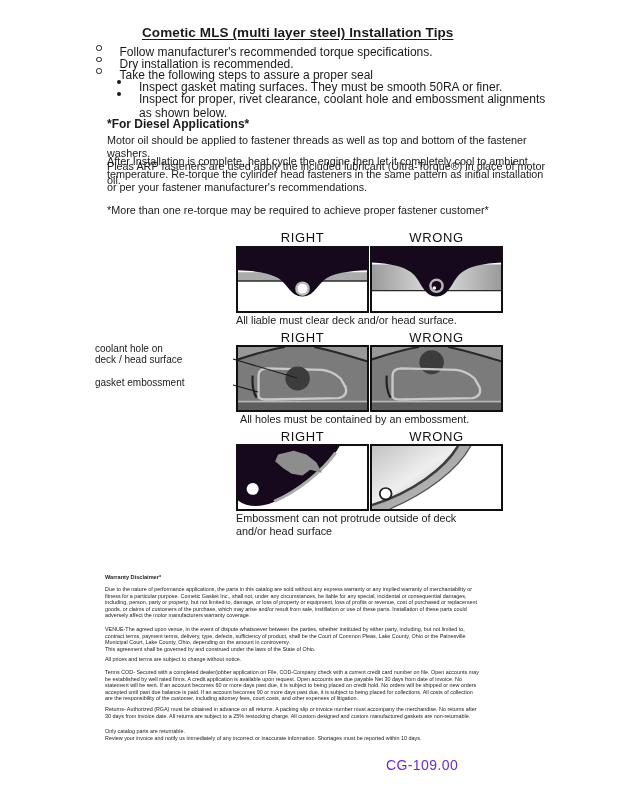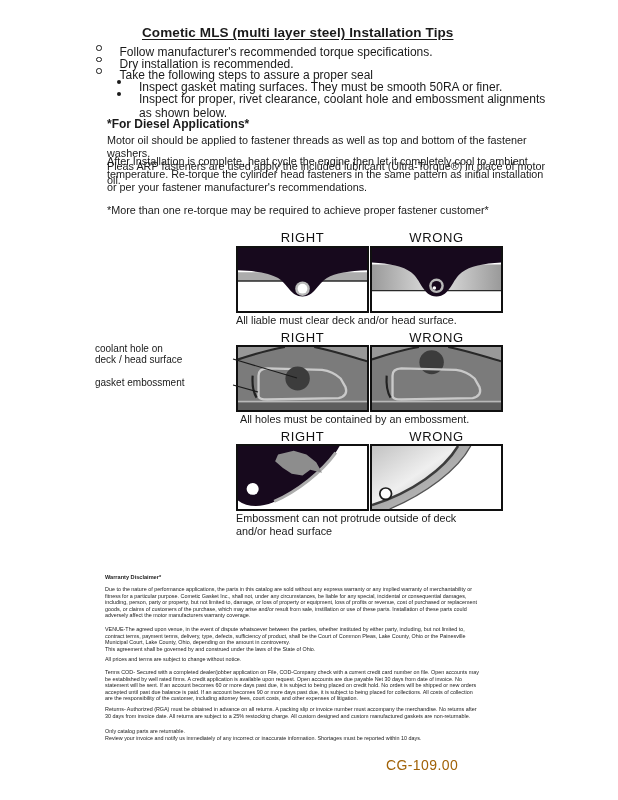--- a/index.html
+++ b/index.html
@@ -20,21 +20,21 @@
   .bullet-f{width:4px;height:4px;background:#1a1a1a;border-radius:50%;flex:0 0 auto;}
   .h2{font-size:12px;font-weight:bold;}
   .body-p{font-size:10.8px;line-height:13.2px;margin:0;}
   .fig-label{width:133px;text-align:center;font-size:13px;letter-spacing:0.6px;color:#111;}
   .fig-box{box-sizing:border-box;width:133px;height:67px;border:2px solid #101010;background:#fff;}
   .fig-box svg{display:block;width:129px;height:63px;}
   .fig-caption{font-size:10.8px;line-height:12.5px;}
   .side-label{font-size:10px;line-height:11px;width:137px;}
   .legal{font-size:5.4px;line-height:6.6px;color:#222;width:412px;margin:0;}
   .legal-h{font-size:5.6px;font-weight:bold;color:#222;}
-  .page-num{font-size:14px;letter-spacing:0.4px;color:#a16207;}
+  .page-num{font-size:14px;letter-spacing:0.4px;color:#6d28d9;}
 </style>
 </head>
 <body>
 
 <div class="page">
 
   <div class="abs page-title" style="left:107px;top:25px;margin-left:35px;">Cometic MLS (multi layer steel) Installation Tips</div>
 
   <div class="abs" style="left:96px;top:45px;width:460px;">
     <div class="b-row">

